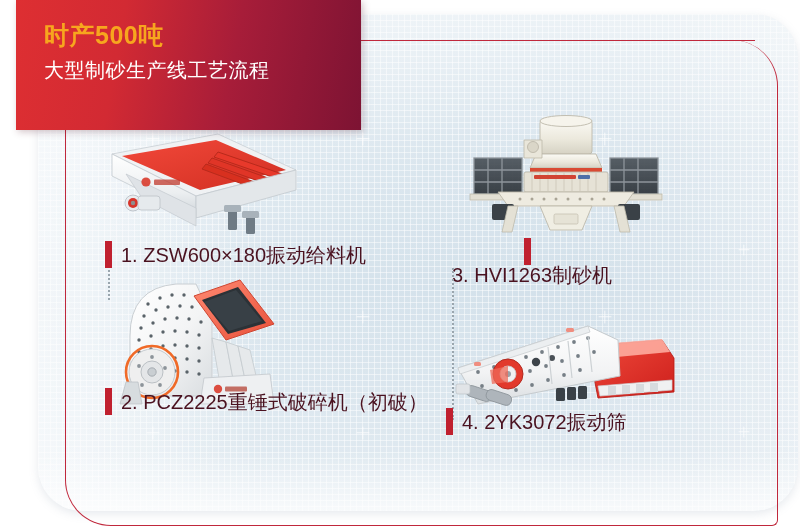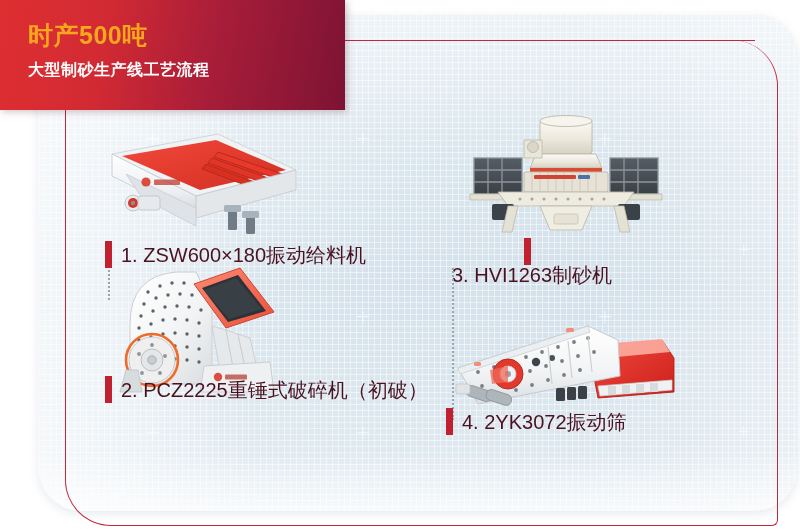--- a/index.html
+++ b/index.html
@@ -110,44 +110,44 @@
     position: absolute;
     background: rgba(255,255,255,0.95);
     left: 50%; top: 50%;
   }
   .sparkle::before { width: 100%; height: 1.4px; transform: translate(-50%,-50%); border-radius: 2px; }
   .sparkle::after  { height: 100%; width: 1.4px; transform: translate(-50%,-50%); border-radius: 2px; }
 
   
   .banner {
     position: absolute;
-    left: 0;
+    left: 16px;
     top: 0;
     width: 345px;
-    height: 110px;
+    height: 130px;
     background: linear-gradient(100deg, #DE2F32 0%, #D22A33 30%, #A71D39 62%, #7D1333 100%);
     z-index: 5;
     box-shadow: 2px 2px 7px rgba(80,20,35,0.25);
   }
   .banner-inner {
     position: absolute;
     left: 28px;
     top: 20px;
   }
   .banner-line1 {
     font-size: 25px;
     font-weight: bold;
     color: #F7A61E;
     letter-spacing: 0.5px;
     line-height: 30px;
     white-space: nowrap;
   }
   .banner-line2 {
-    font-size: 16px;
-    font-weight: bold;
+    font-size: 20px;
+    font-weight: normal;
     color: #ffffff;
     letter-spacing: 0.5px;
     line-height: 32px;
     margin-top: 4px;
     white-space: nowrap;
   }
 
   
   .cell {
     position: absolute;
@@ -266,21 +266,21 @@
         </g>
       </svg>
     </div>
     <div class="cell-label" style="left:5px;top:115px;">
       <span class="label-bar"></span>
       <span class="label-text">1. ZSW600×180振动给料机</span>
     </div>
   </div>
   <div class="dotted-line" style="left:108px;top:270px;height:30px;"></div>
 
-  <div class="cell" style="left:108px;top:266px;width:220px;height:130px;">
+  <div class="cell" style="left:108px;top:278px;width:220px;height:130px;">
     <div class="cell-img">
       <svg width="210" height="128" viewBox="0 0 210 128">
         <defs>
           <linearGradient id="hcBody" x1="0" y1="0" x2="1" y2="1">
             <stop offset="0%" stop-color="#ffffff"></stop>
             <stop offset="55%" stop-color="#f3f4f5"></stop>
             <stop offset="100%" stop-color="#d9dde0"></stop>
           </linearGradient>
           <linearGradient id="hcHopper" x1="0" y1="0" x2="1" y2="1">
             <stop offset="0%" stop-color="#ff8a72"></stop>

